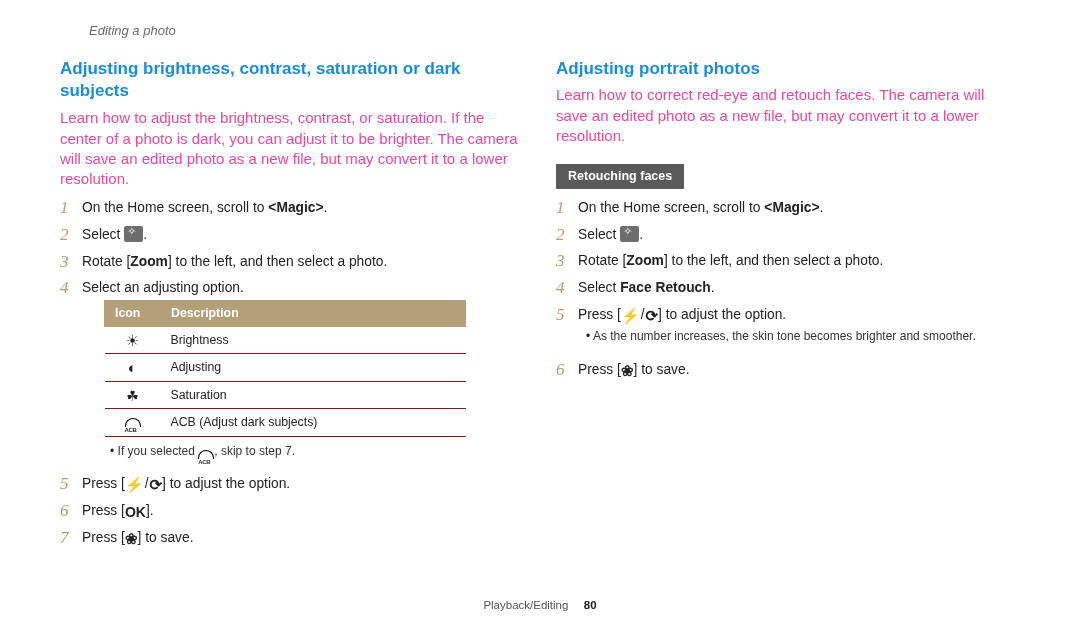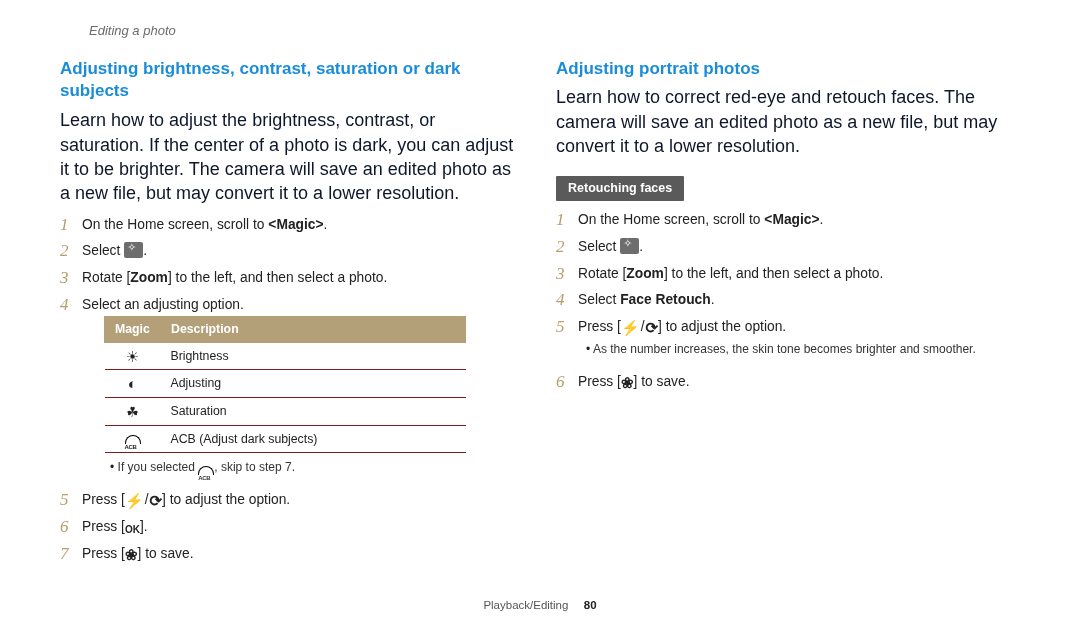--- a/index.html
+++ b/index.html
@@ -26,22 +26,22 @@
     gap: 32px;
   }
   .col { flex: 1; min-width: 0; }
   h2.section {
     color: #1a8dd6;
     font-weight: 700;
     font-size: 17px;
     margin-bottom: 5px;
   }
   p.lead {
-    font-size: 18px;
-    color: #0f172a;
+    font-size: 15px;
+    color: #ec4899;
     margin-bottom: 10px;
   }
   ol.steps {
     list-style: none;
     counter-reset: none;
   }
   ol.steps > li {
     display: flex;
     align-items: flex-start;
     margin-bottom: 8px;
@@ -137,21 +137,21 @@
     content: "ACB";
     position: absolute;
     font-size: 6px;
     font-weight: 700;
     left: -1px;
     top: 8px;
     letter-spacing: -0.3px;
   }
   .glyph.flash::before { content: "⚡"; font-weight:700;}
   .glyph.timer::before { content: "⟳"; font-weight:700;}
-  .glyph.ok { font-weight: 900; font-family: Arial, sans-serif; font-size:10px;}
+  .glyph.ok { font-weight: 900; font-family: Arial, sans-serif; font-size:14px;}
   .glyph.flower::before { content: "❀"; font-weight:700; }
   .slash { font-weight: 400; padding: 0 1px;}
   .footer {
     position: absolute;
     bottom: 16px;
     left: 0; right: 0;
     text-align: center;
     font-size: 11.5px;
     color: #555;
   }
@@ -188,21 +188,21 @@
         </span>
       </li>
       <li>
         <span class="num">4</span>
         <span class="body">
           <span>Select an adjusting option.</span>
 
           <table class="icon-table">
             <thead>
               <tr>
-                <th>Magic</th>
+                <th>Icon</th>
                 <th>Description</th>
               </tr>
             </thead>
             <tbody>
               <tr>
                 <td><span class="glyph brightness"></span></td>
                 <td>Brightness</td>
               </tr>
               <tr>
                 <td><span class="glyph contrast"></span></td>

